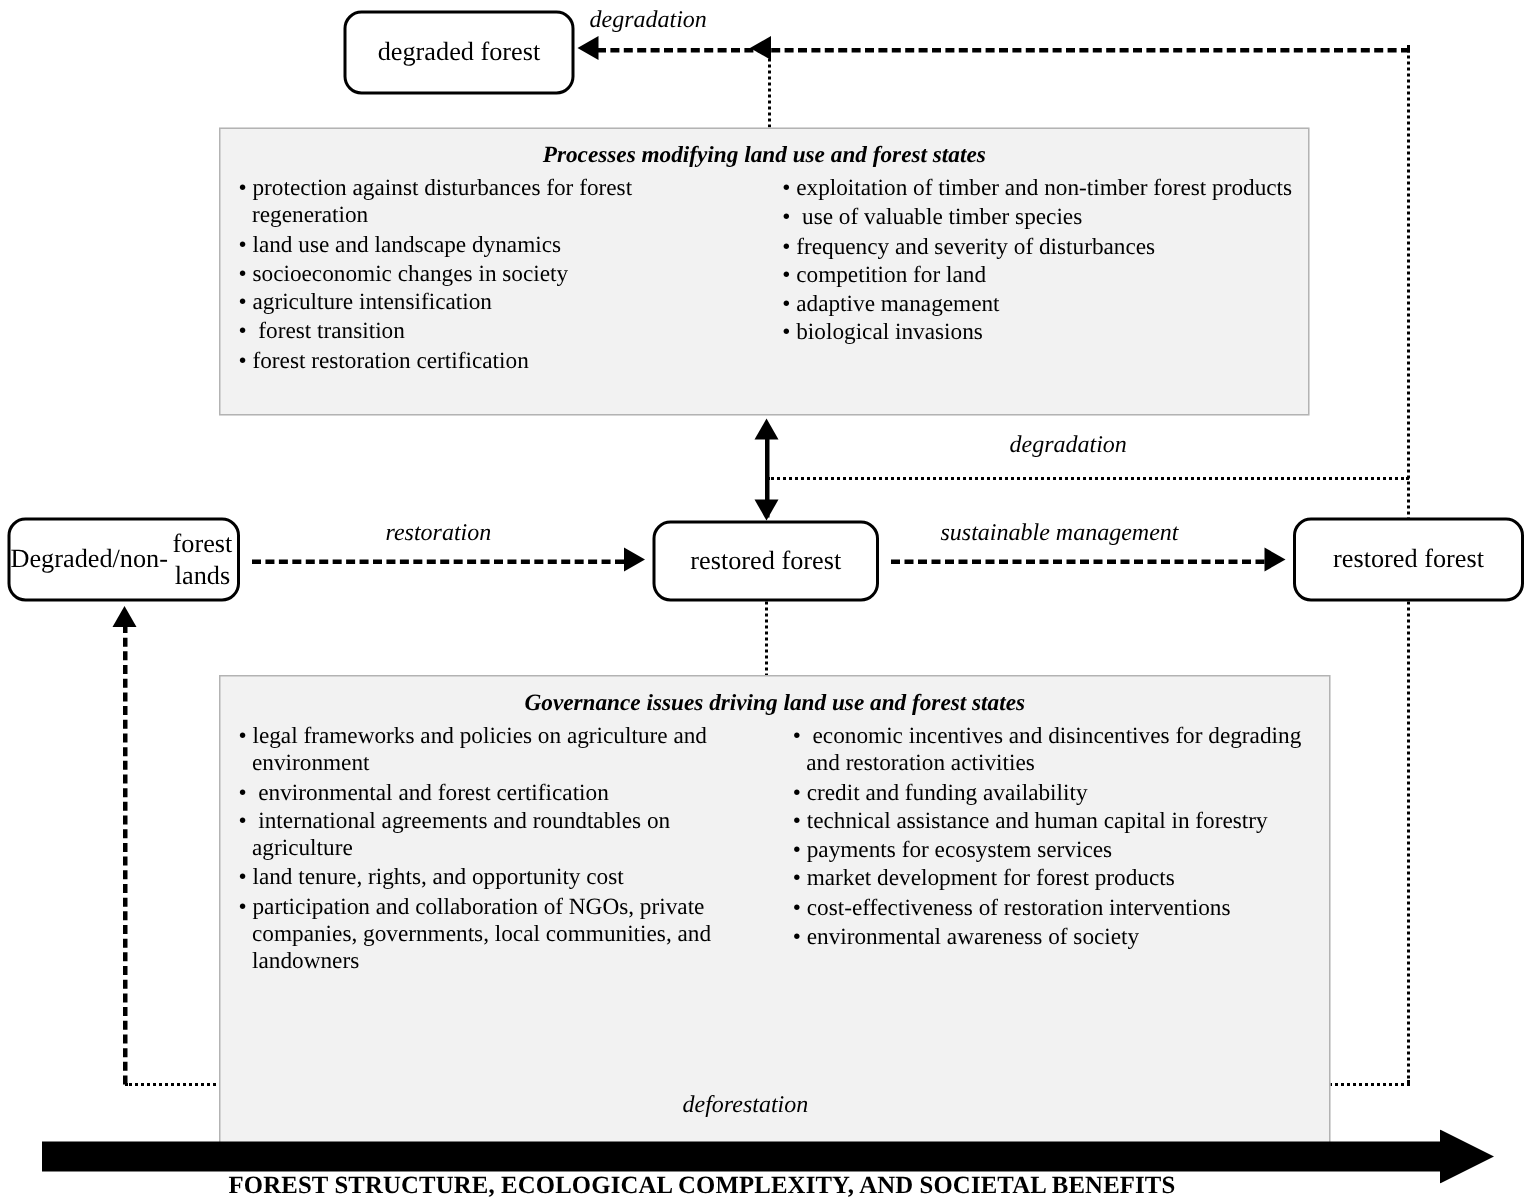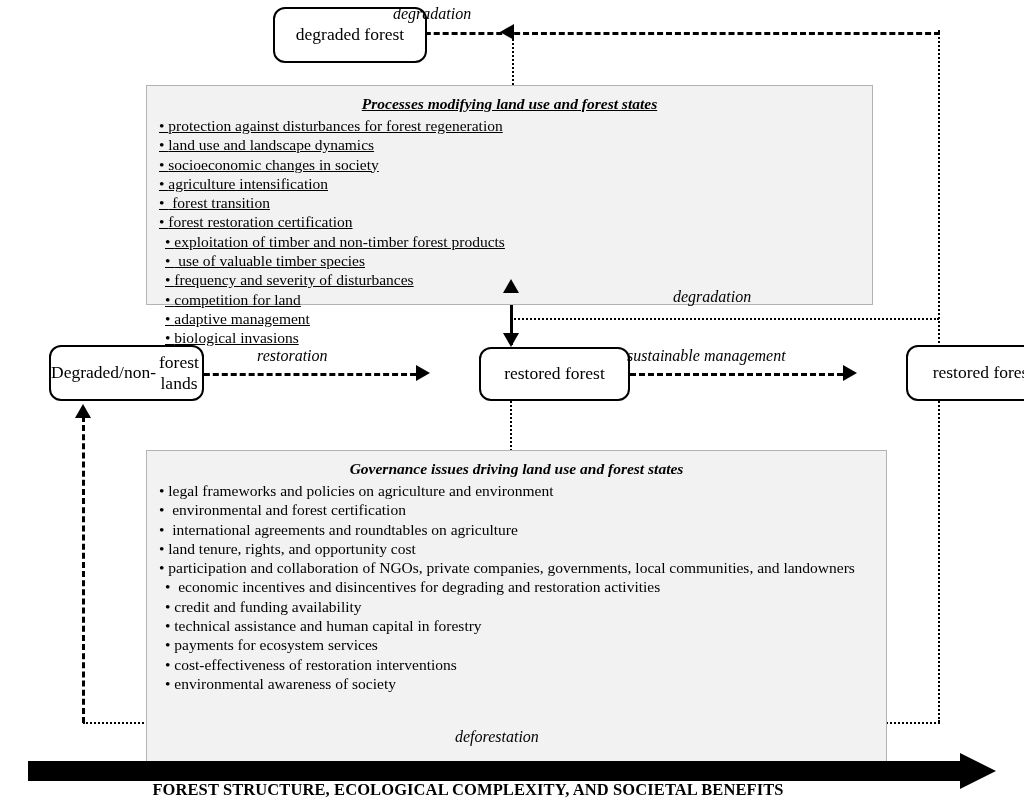--- a/index.html
+++ b/index.html
@@ -26,42 +26,41 @@
     border-radius: 12px;
     background: #fff;
     display: flex;
     align-items: center;
     justify-content: center;
     text-align: center;
     font-size: 17.5px;
     line-height: 1.22;
     box-sizing: border-box;
     z-index: 6;
-    margin-left: 44px;
   }
 
   
   .panel {
     position: absolute;
     background: #f2f2f2;
     border: 1px solid #b3b3b3;
     box-sizing: border-box;
     z-index: 4;
   }
   .panel-title {
     text-align: center;
     font-style: italic;
     font-weight: bold;
     font-size: 15.5px;
     padding-top: 9px;
     padding-bottom: 4px;
   }
   .panel-cols {
     display: flex;
-    flex-direction: column;
+    flex-direction: row;
     padding: 0 6px;
   }
   .panel-col {
     flex: 1 1 50%;
     box-sizing: border-box;
   }
   .panel-col.left  { padding-left: 6px;  padding-right: 8px; }
   .panel-col.right { padding-left: 12px; padding-right: 4px; }
   ul.bullets {
     list-style: none;
@@ -177,21 +176,21 @@
   <div class="arrow arrow-left" style="left:385px; top:24px;"></div>
 
   <div class="arrow arrow-left" style="left:500px; top:24px;"></div>
 
   <div class="edge-label" style="left:393px; top:5px;">degradation</div>
 
   <div class="line v-dotted" style="left:512px; top:32px; height:53px;"></div>
 
   <div class="line v-dotted" style="left:938px; top:30px; height:692px;"></div>
 
-  <div class="panel" id="panel-processes" style="left:146px; top:85px; width:727px; height:220px;text-decoration:underline;">
+  <div class="panel" id="panel-processes" style="left:146px; top:85px; width:727px; height:192px;">
     <div class="panel-title">Processes modifying land use and forest states</div>
     <div class="panel-cols">
       <div class="panel-col left">
         <ul class="bullets">
           <li>protection against disturbances for forest regeneration</li>
           <li>land use and landscape dynamics</li>
           <li>socioeconomic changes in society</li>
           <li>agriculture intensification</li>
           <li> forest transition</li>
           <li>forest restoration certification</li>
@@ -251,20 +250,21 @@
           <li>land tenure, rights, and opportunity cost</li>
           <li>participation and collaboration of NGOs, private companies, governments, local communities, and landowners</li>
         </ul>
       </div>
       <div class="panel-col right">
         <ul class="bullets">
           <li> economic incentives and disincentives for degrading and restoration activities</li>
           <li>credit and funding availability</li>
           <li>technical assistance and human capital in forestry</li>
           <li>payments for ecosystem services</li>
+          <li>market development for forest products</li>
           <li>cost-effectiveness of restoration interventions</li>
           <li>environmental awareness of society</li>
         </ul>
       </div>
     </div>
   </div>
 
   <div class="line v-dotted" style="left:510px; top:707px; height:16px;"></div>
 
   <div class="line h-dotted" style="left:83px; top:722px; width:857px;"></div>

